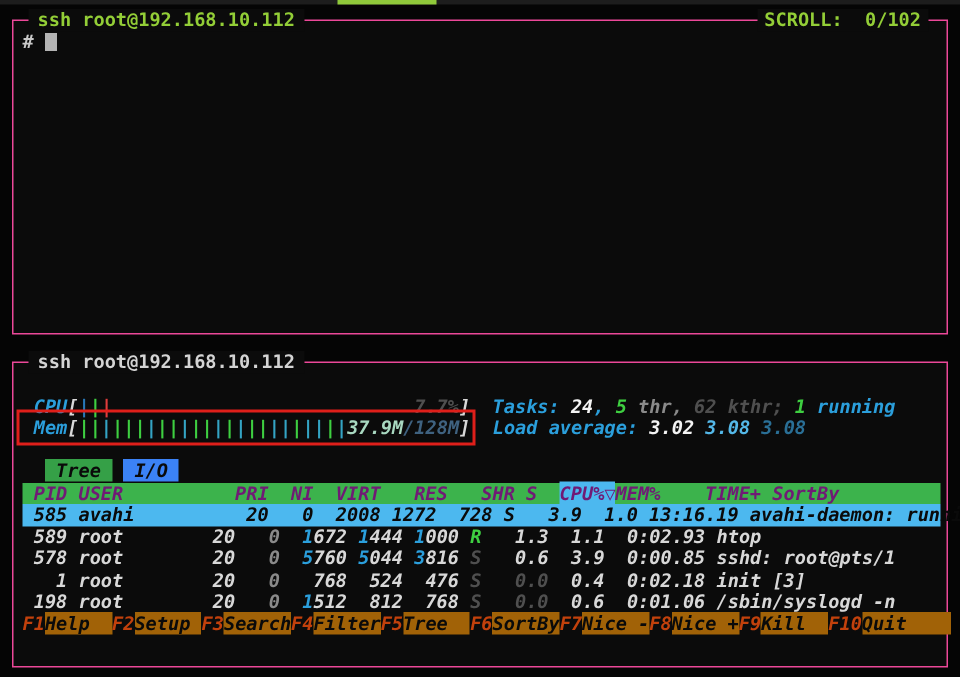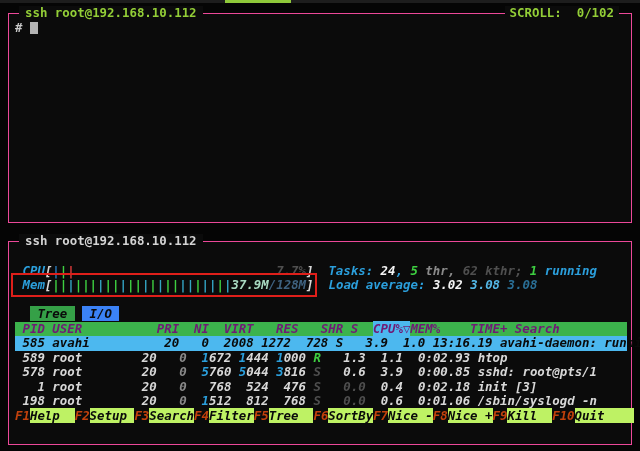--- a/index.html
+++ b/index.html
@@ -48,21 +48,21 @@
   .s-mtd{color:#3f6280;}
   .s-lb2{color:#54b8e8;}
   .s-lb3{color:#2a6f96;}
   .s-upt{color:#5cb8f0;}
   .s-hk{color:#701a75;}
   .s-hs{color:#701a75;background:#4cb8ef;}
   .s-sk{color:#0a0a0a;}
   .s-tab-main{color:#0a0a0a;background:#35a047;}
   .s-tab-io{color:#0a0a0a;background:#3b82f6;}
   .s-fk{color:#c2410c;}
-  .s-fd{color:#0a0a0a;background:#bef264;}
+  .s-fd{color:#0a0a0a;background:#a16207;}
 
   .annotation-box{
     position:absolute;left:11px;top:273px;width:302px;height:20px;
     border:2px solid #df1f1a;z-index:9;pointer-events:none;
   }
 </style>
 </head>
 <body>
 
 <div class="top-strip">
@@ -76,21 +76,21 @@
 </div>
 
 <div class="pane" id="bottom-pane">
   <span class="pane-title inactive">ssh root@192.168.10.112</span>
   <div class="htop">
       <div class="tline">&nbsp;</div>
       <div class="tline"><span class="s-cap"> CPU</span><span class="s-wht">[</span><span class="s-bblu">|</span><span class="s-grn">|</span><span class="s-red">|</span><span class="s-wht">                           </span><span class="s-dm2">7.7%</span><span class="s-wht">]</span><span class="s-wht">  </span><span class="s-cap">Tasks: </span><span class="s-bld">24</span><span class="s-cap">, </span><span class="s-grn">5</span><span class="s-dim"> thr</span><span class="s-dim">, </span><span class="s-dm2">62 kthr</span><span class="s-dm2">; </span><span class="s-grn">1</span><span class="s-cap"> running</span></div>
       <div class="tline"><span class="s-cap"> Mem</span><span class="s-wht">[</span><span class="s-grn">||</span><span class="s-tea">|</span><span class="s-grn">|||</span><span class="s-tea">|</span><span class="s-grn">||</span><span class="s-tea">|</span><span class="s-grn">||</span><span class="s-tea">|</span><span class="s-grn">|</span><span class="s-tea">|</span><span class="s-grn">||</span><span class="s-tea">||</span><span class="s-grn">|</span><span class="s-tea">||</span><span class="s-grn">|</span><span class="s-tea">|</span><span class="s-mtx">37.9M</span><span class="s-mtd">/128M</span><span class="s-wht">]</span><span class="s-wht">  </span><span class="s-cap">Load average: </span><span class="s-bld">3.02</span><span class="s-wht"> </span><span class="s-lb2">3.08</span><span class="s-wht"> </span><span class="s-lb3">3.08</span></div>
       <div class="tline">&nbsp;</div>
       <div class="tline"><span class="s-wht">  </span><span class="s-tab-main"> Tree </span><span class="s-wht"> </span><span class="s-tab-io"> I/O </span></div>
-      <div class="tline bg-hdr"><span class="s-hk"> PID USER          PRI  NI  VIRT   RES   SHR S  </span><span class="s-hs">CPU%▽</span><span class="s-hk">MEM%    TIME+ Search</span></div>
+      <div class="tline bg-hdr"><span class="s-hk"> PID USER          PRI  NI  VIRT   RES   SHR S  </span><span class="s-hs">CPU%▽</span><span class="s-hk">MEM%    TIME+ SortBy</span></div>
       <div class="tline bg-sel"><span class="s-sk"> 585 avahi          20   0  2008 1272  728 S   3.9  1.0 13:16.19 avahi-daemon: running</span></div>
       <div class="tline"><span class="s-wht"> 589 root        20</span><span class="s-dim">   0</span><span class="s-wht">  </span><span class="s-num">1</span><span class="s-wht">672</span><span class="s-wht"> </span><span class="s-num">1</span><span class="s-wht">444</span><span class="s-wht"> </span><span class="s-num">1</span><span class="s-wht">000</span><span class="s-wht"> </span><span class="s-grn">R</span><span class="s-wht">   </span><span class="s-wht">1.3</span><span class="s-wht">  </span><span class="s-wht">1.1</span><span class="s-wht">  </span><span class="s-wht">0:02.93</span><span class="s-wht"> </span><span class="s-wht">htop</span></div>
       <div class="tline"><span class="s-wht"> 578 root        20</span><span class="s-dim">   0</span><span class="s-wht">  </span><span class="s-num">5</span><span class="s-wht">760</span><span class="s-wht"> </span><span class="s-num">5</span><span class="s-wht">044</span><span class="s-wht"> </span><span class="s-num">3</span><span class="s-wht">816</span><span class="s-wht"> </span><span class="s-dm2">S</span><span class="s-wht">   </span><span class="s-wht">0.6</span><span class="s-wht">  </span><span class="s-wht">3.9</span><span class="s-wht">  </span><span class="s-wht">0:00.85</span><span class="s-wht"> </span><span class="s-wht">sshd: root@pts/1</span></div>
       <div class="tline"><span class="s-wht">   1 root        20</span><span class="s-dim">   0</span><span class="s-wht">   768</span><span class="s-wht">  524</span><span class="s-wht">  476</span><span class="s-wht"> </span><span class="s-dm2">S</span><span class="s-wht">   </span><span class="s-dm2">0.0</span><span class="s-wht">  </span><span class="s-wht">0.4</span><span class="s-wht">  </span><span class="s-wht">0:02.18</span><span class="s-wht"> </span><span class="s-wht">init [3]</span></div>
       <div class="tline"><span class="s-wht"> 198 root        20</span><span class="s-dim">   0</span><span class="s-wht">  </span><span class="s-num">1</span><span class="s-wht">512</span><span class="s-wht">  812</span><span class="s-wht">  768</span><span class="s-wht"> </span><span class="s-dm2">S</span><span class="s-wht">   </span><span class="s-dm2">0.0</span><span class="s-wht">  </span><span class="s-wht">0.6</span><span class="s-wht">  </span><span class="s-wht">0:01.06</span><span class="s-wht"> </span><span class="s-wht">/sbin/syslogd -n</span></div>
       <div class="tline"><span class="s-fk">F1</span><span class="s-fd">Help  </span><span class="s-fk">F2</span><span class="s-fd">Setup </span><span class="s-fk">F3</span><span class="s-fd">Search</span><span class="s-fk">F4</span><span class="s-fd">Filter</span><span class="s-fk">F5</span><span class="s-fd">Tree  </span><span class="s-fk">F6</span><span class="s-fd">SortBy</span><span class="s-fk">F7</span><span class="s-fd">Nice -</span><span class="s-fk">F8</span><span class="s-fd">Nice +</span><span class="s-fk">F9</span><span class="s-fd">Kill  </span><span class="s-fk">F10</span><span class="s-fd">Quit    </span></div>
     </div>
 </div>
 
 <div class="annotation-box"></div>

